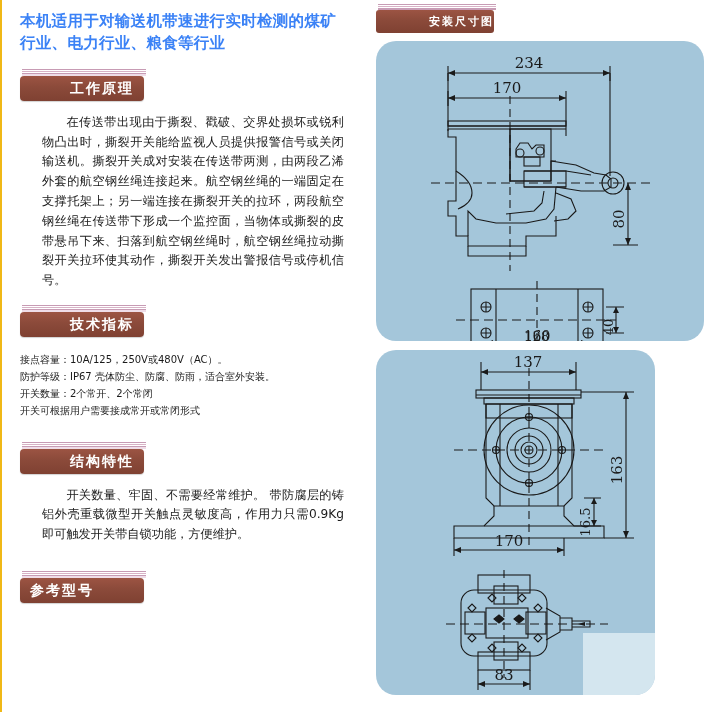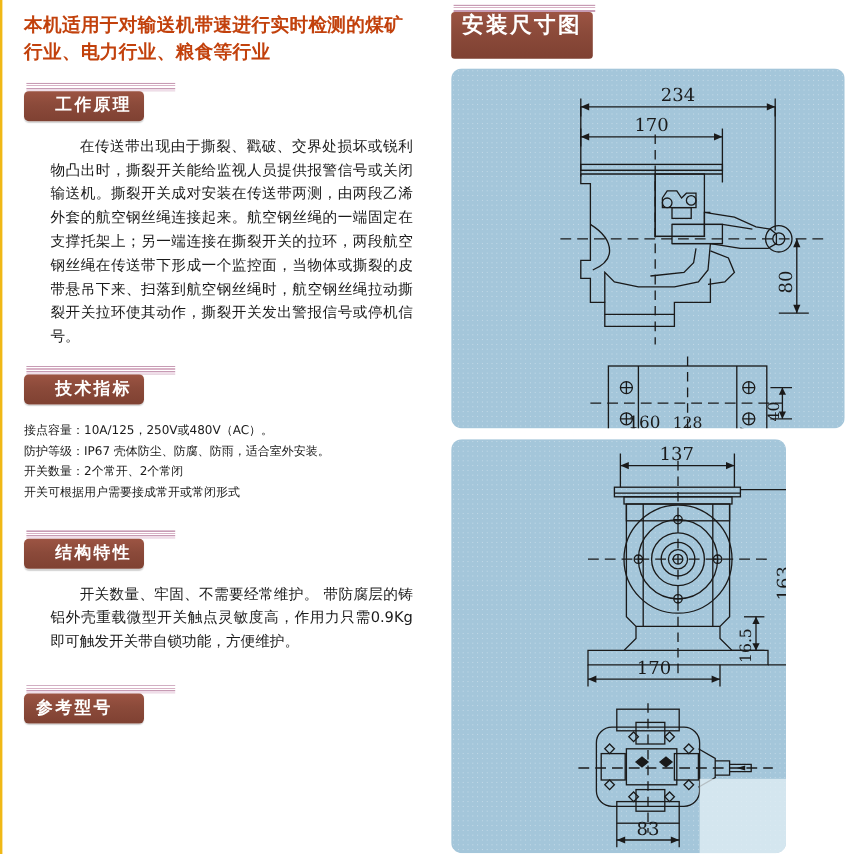--- a/index.html
+++ b/index.html
@@ -24,21 +24,21 @@
   
   .left-col {
     width: 360px;
     height: 712px;
     position: relative;
     border-left: 2px solid #f0b816;
     padding: 0;
   }
 
   .main-title {
-    color: #c2410c;
+    color: #3b82f6;
     font-weight: bold;
     font-size: 15.5px;
     line-height: 1.45;
     padding: 10px 14px 0 18px;
     letter-spacing: 0.3px;
   }
 
   
   .badge-wrap {
     padding-left: 18px;
@@ -52,21 +52,21 @@
       #c79bb4 0px, #c79bb4 1px,
       #ffffff 1px, #ffffff 2px,
       #d8b2c6 2px, #d8b2c6 3px,
       #ffffff 3px, #ffffff 4px,
       #c79bb4 4px, #c79bb4 5px,
       #efdde8 5px, #efdde8 7px
     );
     margin-left: 2px;
   }
   .badge {
-    width: 100px;
+    width: 124px;
     height: 25px;
     background: linear-gradient(to bottom, #9c5443 0%, #8b4a3a 45%, #7f4132 100%);
     border-radius: 4px;
     color: #ffffff;
     font-size: 14px;
     font-weight: bold;
     line-height: 25px;
     text-align: right;
     padding-right: 10px;
     letter-spacing: 2px;
@@ -114,39 +114,38 @@
       #c79bb4 0px, #c79bb4 1px,
       #ffffff 1px, #ffffff 2px,
       #d8b2c6 2px, #d8b2c6 3px,
       #ffffff 3px, #ffffff 4px,
       #c79bb4 4px, #c79bb4 6px
     );
     margin-left: 2px;
   }
   .rbadge {
     width: 118px;
-    height: 39px;
+    height: 23px;
     background: linear-gradient(to bottom, #9c5443 0%, #8b4a3a 45%, #7f4132 100%);
     border-radius: 3px;
     color: #ffffff;
-    font-size: 18px;
+    font-size: 11px;
     font-weight: bold;
     line-height: 23px;
-    text-align: center;
+    text-align: right;
     letter-spacing: 2px;
   }
 
   .diagram-panel {
     background-color: #a4c6da;
     background-image: radial-gradient(circle, rgba(255,255,255,0.38) 0.6px, transparent 0.7px);
     background-size: 4px 4px;
-    border-radius: 9px;
+    border-radius: 20px;
     position: relative;
     overflow: hidden;
-    padding-left: 36px;
   }
   #panel-1 { width: 328px; height: 300px; margin: 8px 0 0 8px; }
   #panel-2 { width: 279px; height: 345px; margin: 9px 0 0 8px; }
 
   .diagram-panel svg { display: block; }
 
   .overlay-patch {
     position: absolute;
     right: 0px;
     bottom: 0px;

